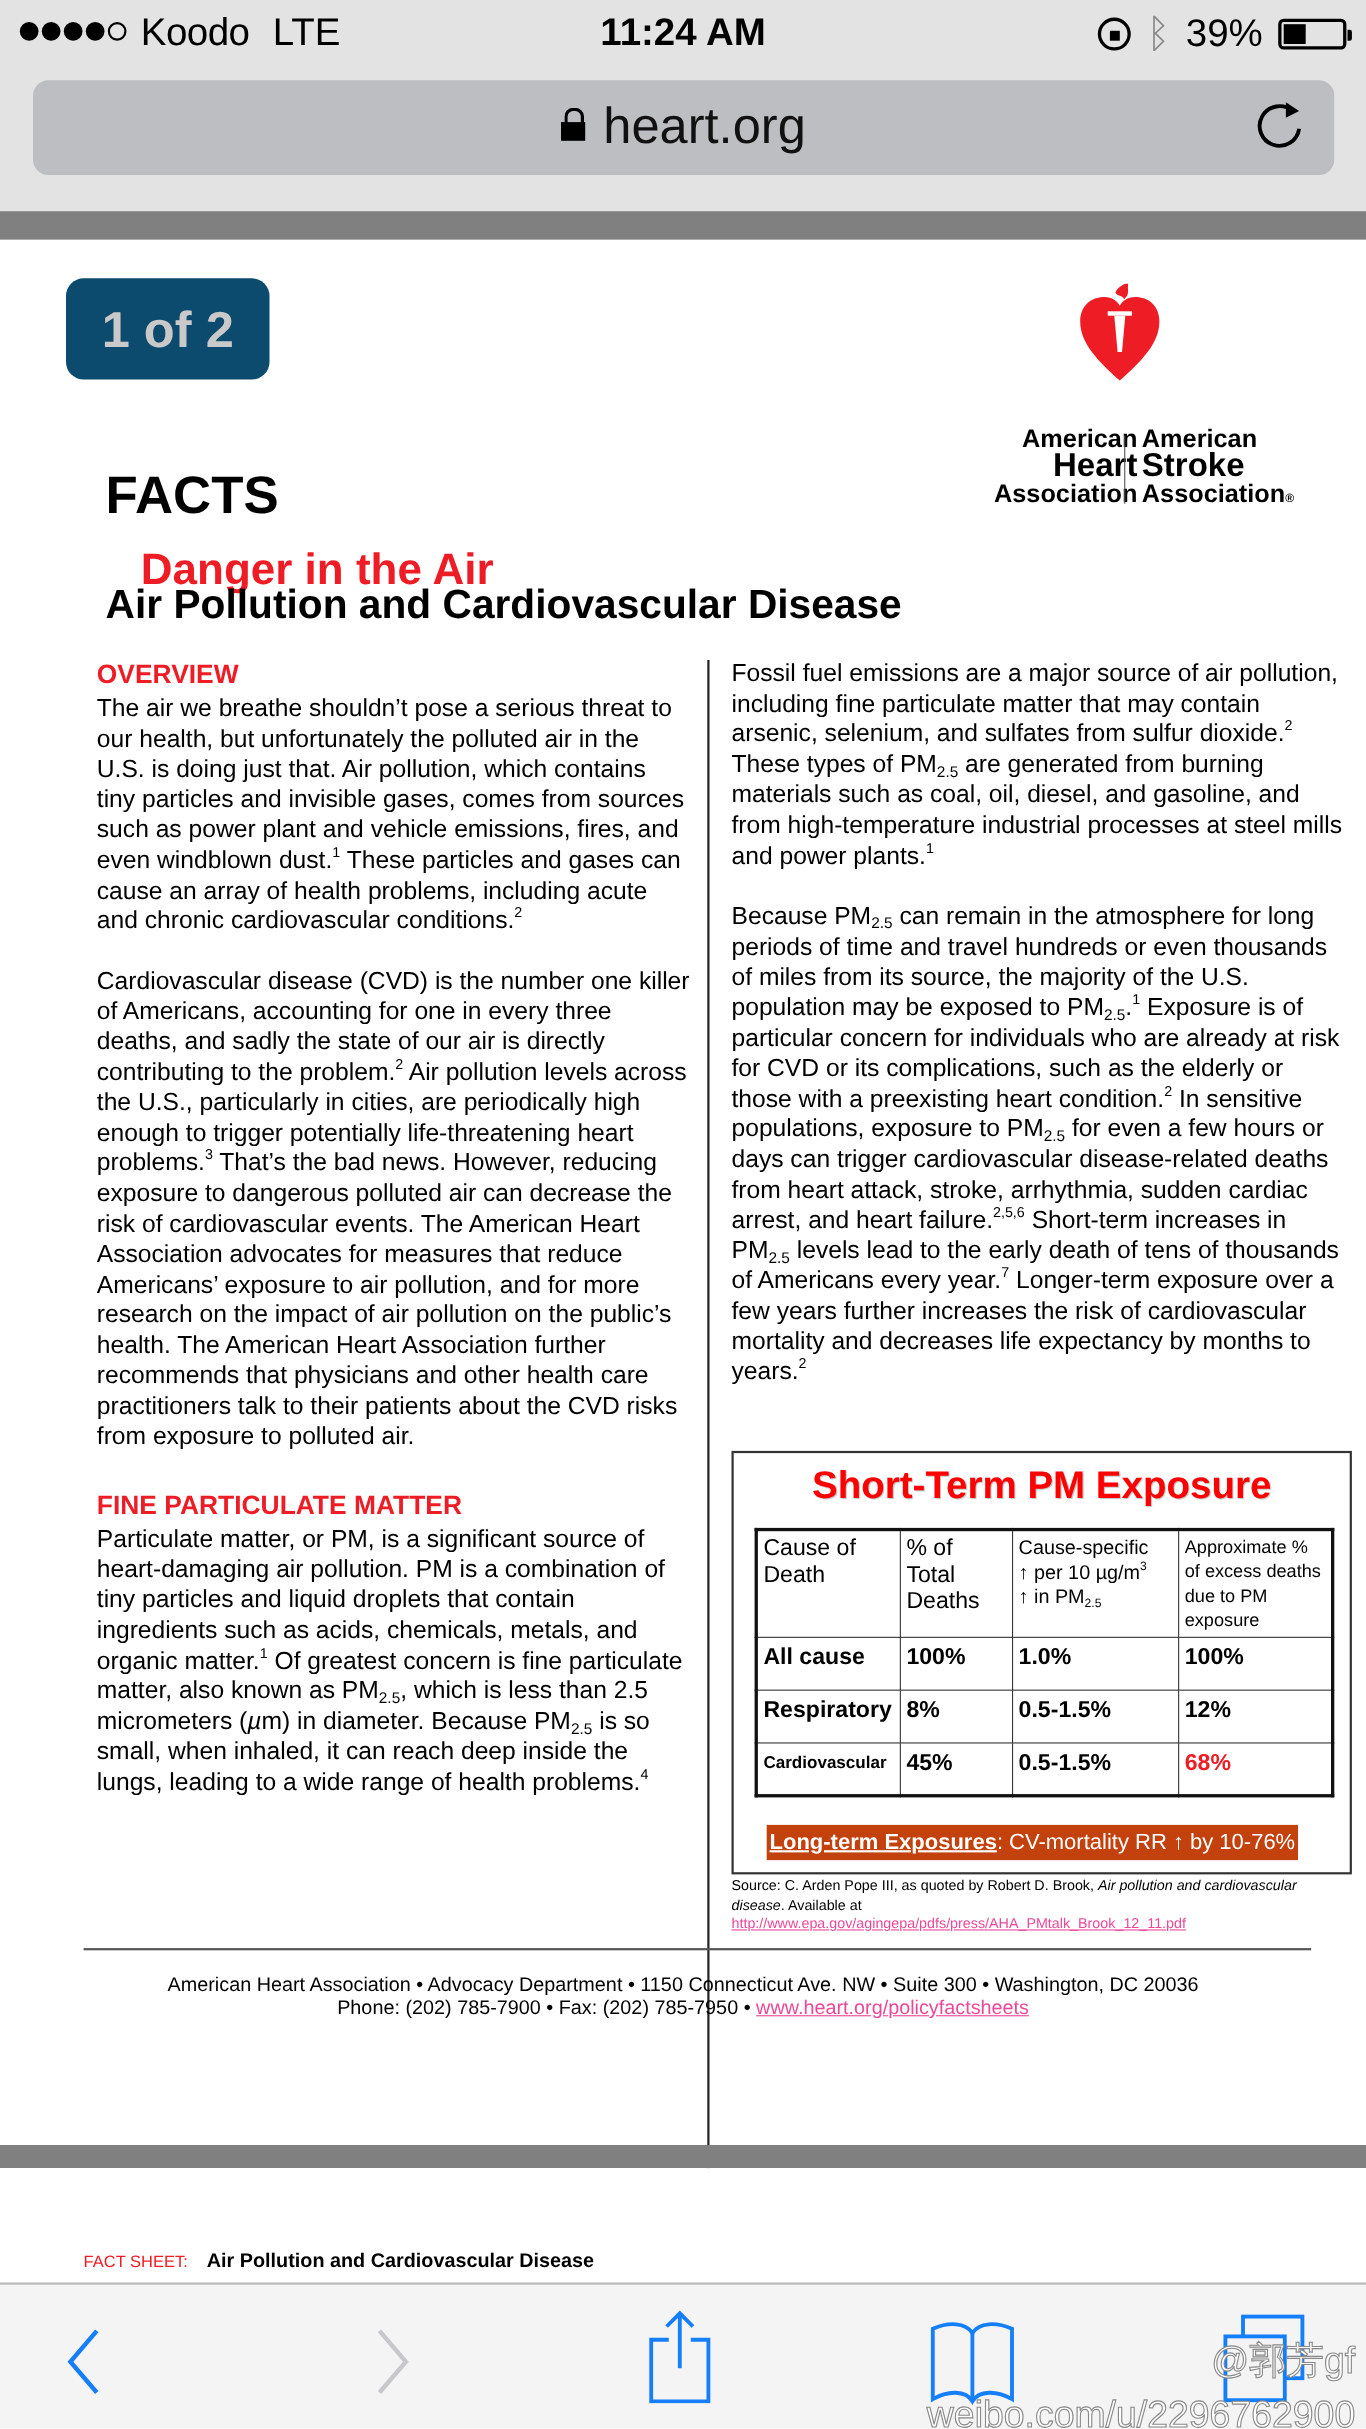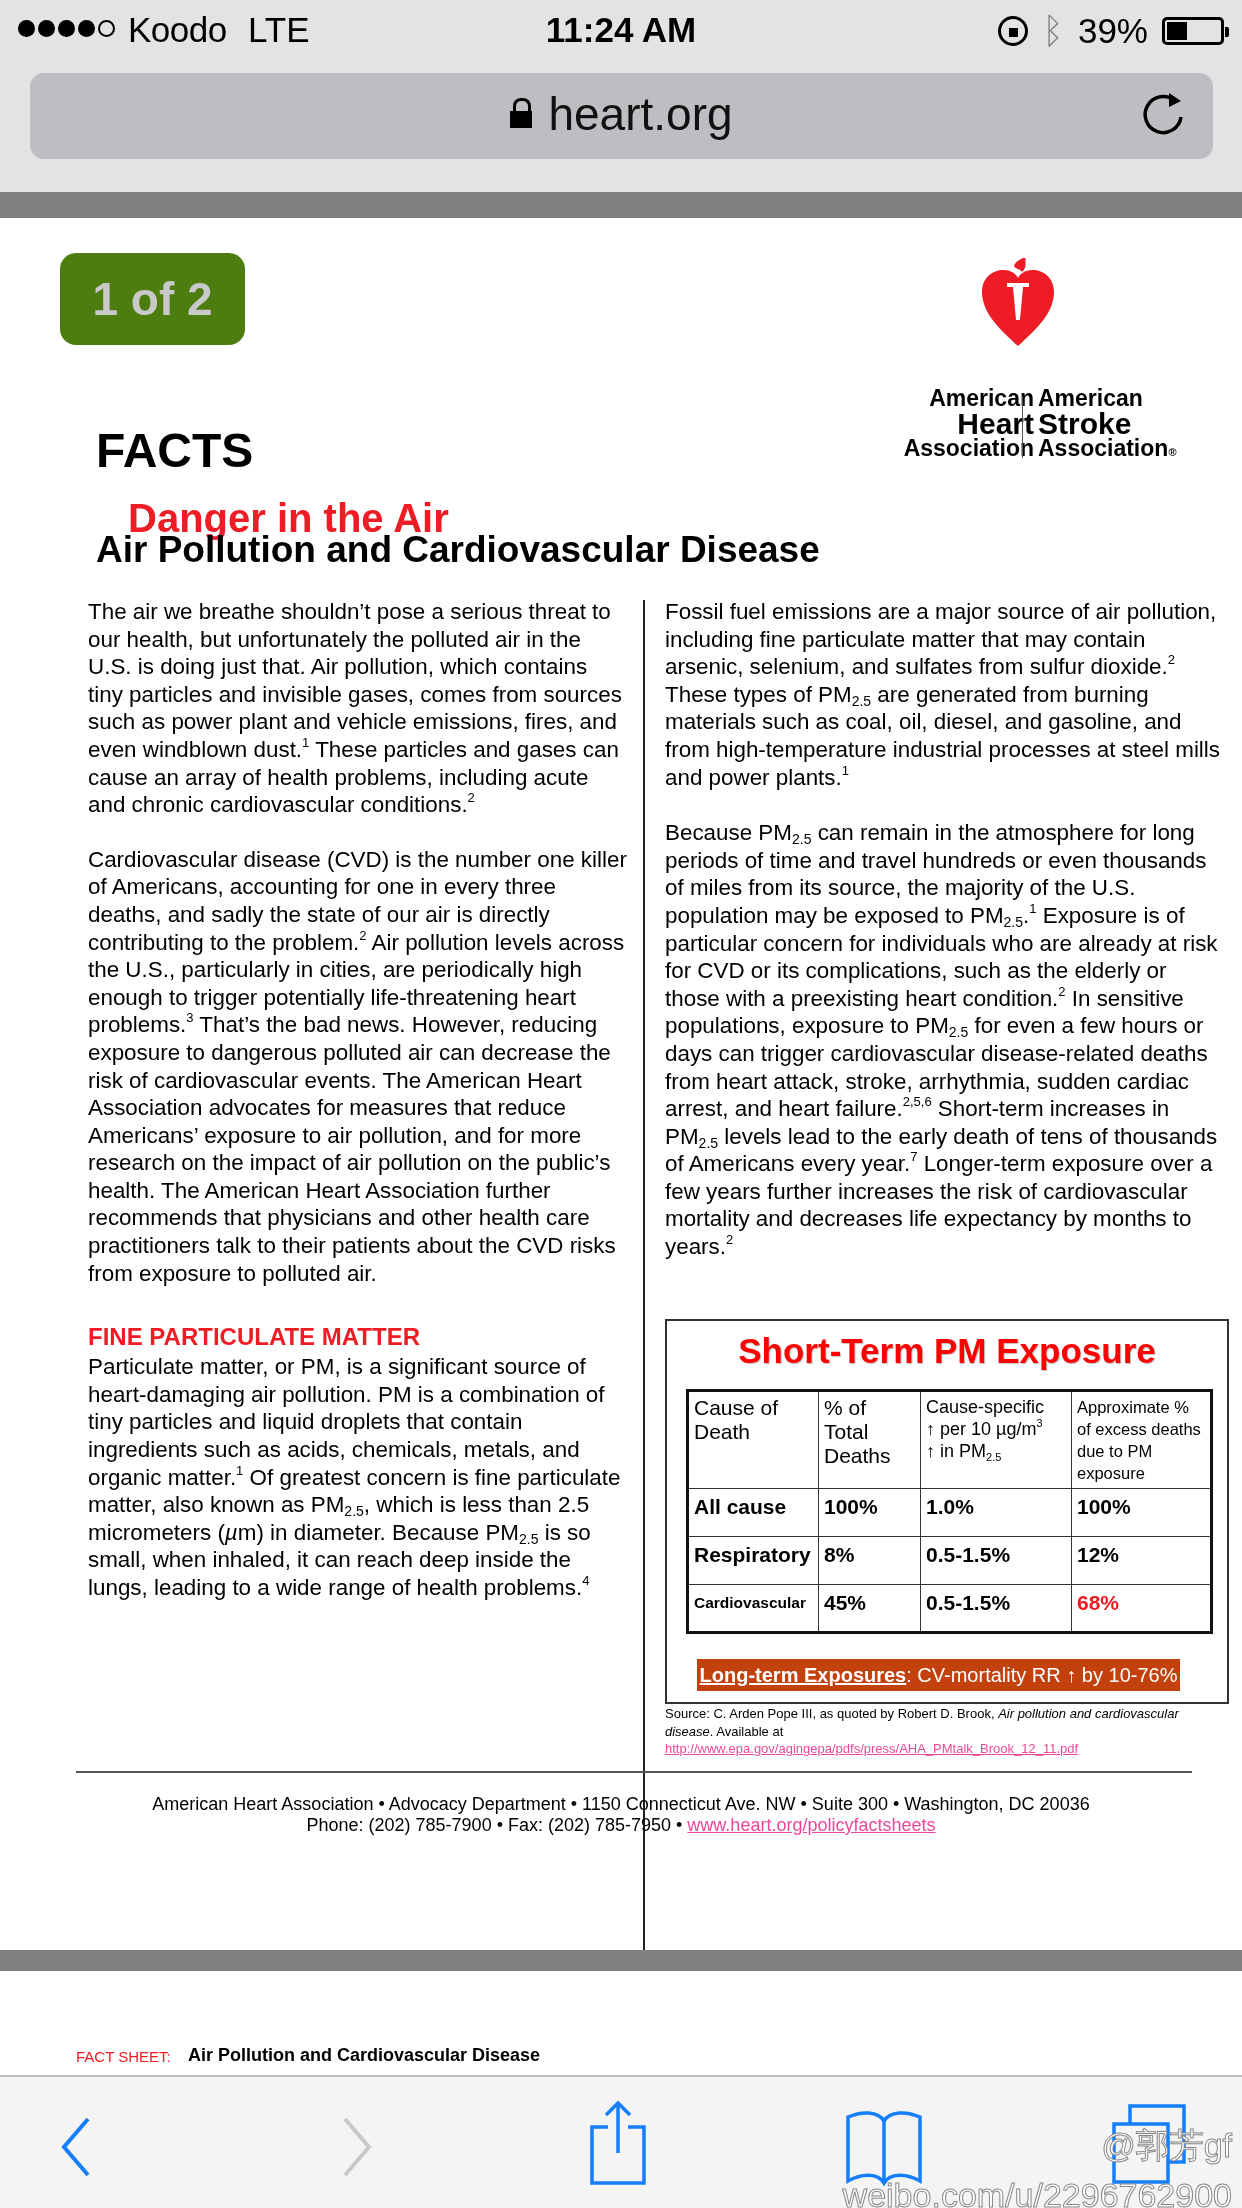--- a/index.html
+++ b/index.html
@@ -28,21 +28,21 @@
   .url-text { position: absolute; left: 0; width: 100%; top: 14px; text-align: center; font-size: 46px; color: #111; }
   .url-lock { display: inline-block; width: 22px; height: 30px; position: relative; vertical-align: 2px; margin-right: 16px; }
   .url-lock::before { content: ""; position: absolute; left: 3px; top: 0; width: 12px; height: 14px; border: 3px solid #000; border-bottom: none; border-radius: 8px 8px 0 0; }
   .url-lock::after { content: ""; position: absolute; left: 0; top: 13px; width: 22px; height: 17px; background: #000; }
   .reload { position: absolute; right: 22px; top: 14px; width: 56px; height: 56px; }
 
   .gray-band { position: absolute; left: 0; width: 1242px; background: #808080; }
 
   
   .page { position: absolute; left: 0; top: 218px; width: 1242px; height: 1732px; background: #fff; }
-  .page-indicator { position: absolute; left: 60px; top: 35px; width: 185px; height: 92px; background: #4d7c0f; border-radius: 16px; text-align: center; line-height: 92px; font-size: 46px; font-weight: bold; color: #c9c9c9; }
+  .page-indicator { position: absolute; left: 60px; top: 35px; width: 185px; height: 92px; background: #0c4a6e; border-radius: 16px; text-align: center; line-height: 92px; font-size: 46px; font-weight: bold; color: #c9c9c9; }
 
   .logo { position: absolute; left: 870px; top: 40px; width: 320px; height: 160px; }
   .logo-text { position: absolute; top: 128px; font-weight: bold; line-height: 25px; }
   .logo-left { right: 156px; text-align: right; }
   .logo-right { left: 168px; text-align: left; white-space: nowrap; }
   .logo-line-sm { font-size: 23px; }
   .logo-line-lg { font-size: 30px; }
   .logo-divider { position: absolute; left: 152px; top: 138px; width: 1px; height: 62px; background: #555; }
 
   .facts { position: absolute; left: 96px; top: 205px; font-size: 48px; font-weight: bold; }
@@ -149,20 +149,21 @@
       <div class="logo-line-lg">Stroke</div>
       <div class="logo-line-sm"><span>Association</span><span style="font-size:11px;">®</span></div>
     </div>
   </div>
 
   <div class="facts">FACTS</div>
   <div class="danger">Danger in the Air</div>
   <div class="subtitle">Air Pollution and Cardiovascular Disease</div>
 
   <div class="col col-left">
+    <div class="sec-head">OVERVIEW</div>
     <p class="para"><span>The air we breathe shouldn’t pose a serious threat to our health, but unfortunately the polluted air in the U.S. is doing just that. Air pollution, which contains tiny particles and invisible gases, comes from sources such as power plant and vehicle emissions, fires, and even windblown dust.</span><sup>1</sup><span> These particles and gases can cause an array of health problems, including acute and chronic cardiovascular conditions.</span><sup>2</sup></p>
     <p class="para" style="margin-bottom:34px;"><span>Cardiovascular disease (CVD) is the number one killer of Americans, accounting for one in every three deaths, and sadly the state of our air is directly contributing to the problem.</span><sup>2</sup><span> Air pollution levels across the U.S., particularly in cities, are periodically high enough to trigger potentially life-threatening heart problems.</span><sup>3</sup><span> That’s the bad news. However, reducing exposure to dangerous polluted air can decrease the risk of cardiovascular events. The American Heart Association advocates for measures that reduce Americans’ exposure to air pollution, and for more research on the impact of air pollution on the public’s health. The American Heart Association further recommends that physicians and other health care practitioners talk to their patients about the CVD risks from exposure to polluted air.</span></p>
     <div class="sec-head">FINE PARTICULATE MATTER</div>
     <p class="para"><span>Particulate matter, or PM, is a significant source of heart-damaging air pollution. PM is a combination of tiny particles and liquid droplets that contain ingredients such as acids, chemicals, metals, and organic matter.</span><sup>1</sup><span> Of greatest concern is fine particulate matter, also known as PM</span><sub>2.5</sub><span>, which is less than 2.5 micrometers (</span><i>µ</i><span>m) in diameter. Because PM</span><sub>2.5</sub><span> is so small, when inhaled, it can reach deep inside the lungs, leading to a wide range of health problems.</span><sup>4</sup></p>
   </div>
 
   <div class="col-divider"></div>
 
   <div class="col col-right">
     <p class="para" style="margin-bottom:28px;"><span>Fossil fuel emissions are a major source of air pollution, including fine particulate matter that may contain arsenic, selenium, and sulfates from sulfur dioxide.</span><sup>2</sup><span> These types of PM</span><sub>2.5</sub><span> are generated from burning materials such as coal, oil, diesel, and gasoline, and from high-temperature industrial processes at steel mills and power plants.</span><sup>1</sup></p>

